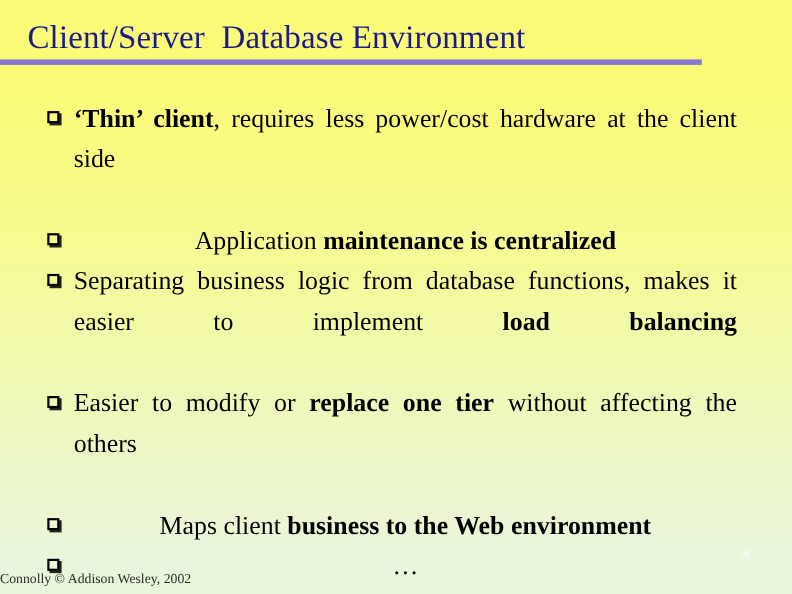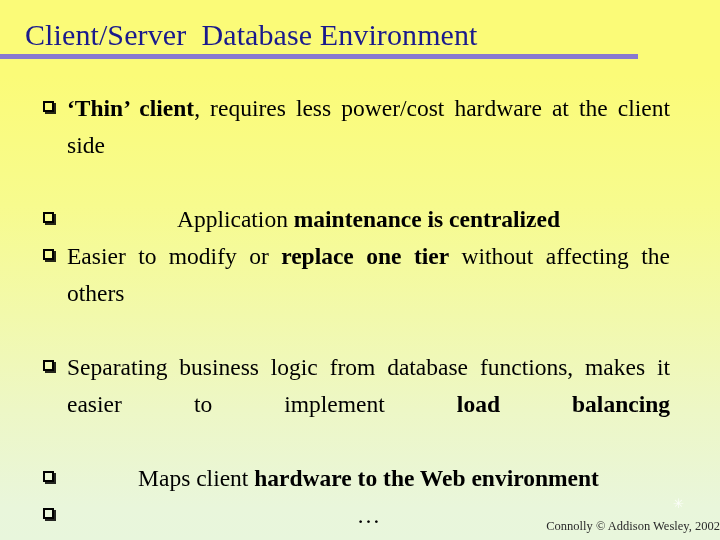--- a/index.html
+++ b/index.html
@@ -99,21 +99,21 @@
   }
 
   b, strong { font-weight: 700; }
 
   
   .footer {
     position: absolute;
     left: 0;
     top: 519px;
     width: 720px;
-    text-align: right;
+    text-align: left;
     font-family: "Liberation Serif", "DejaVu Serif", serif;
     font-size: 12.5px;
     line-height: 15px;
     color: #2a2a2a;
   }
 
   .corner-mark {
     position: absolute;
     left: 672px;
     top: 497px;
@@ -141,29 +141,29 @@
       <li class="bullet-item">
         <span class="bullet-marker"></span>
         <span class="bullet-text"><b>‘Thin’ client</b><span>, requires less power/cost hardware at the client side</span></span>
       </li>
       <li class="bullet-item no-justify">
         <span class="bullet-marker"></span>
         <span class="bullet-text"><span>Application </span><b>maintenance is centralized</b></span>
       </li>
       <li class="bullet-item">
         <span class="bullet-marker"></span>
-        <span class="bullet-text"><span>Easier to modify or </span><b>replace one tier</b><span> without affecting the others</span></span>
+        <span class="bullet-text"><span>Separating business logic from database functions, makes it easier to implement </span><b>load balancing</b></span>
       </li>
       <li class="bullet-item">
         <span class="bullet-marker"></span>
-        <span class="bullet-text"><span>Separating business logic from database functions, makes it easier to implement </span><b>load balancing</b></span>
+        <span class="bullet-text"><span>Easier to modify or </span><b>replace one tier</b><span> without affecting the others</span></span>
       </li>
       <li class="bullet-item no-justify">
         <span class="bullet-marker"></span>
-        <span class="bullet-text"><span>Maps client </span><b>hardware to the Web environment</b></span>
+        <span class="bullet-text"><span>Maps client </span><b>business to the Web environment</b></span>
       </li>
       <li class="bullet-item no-justify">
         <span class="bullet-marker"></span>
         <span class="bullet-text"><span>…</span></span>
       </li>
     </ul>
 
   <div class="footer">Connolly © Addison Wesley, 2002</div>
 
   <div class="corner-mark">✳</div>

